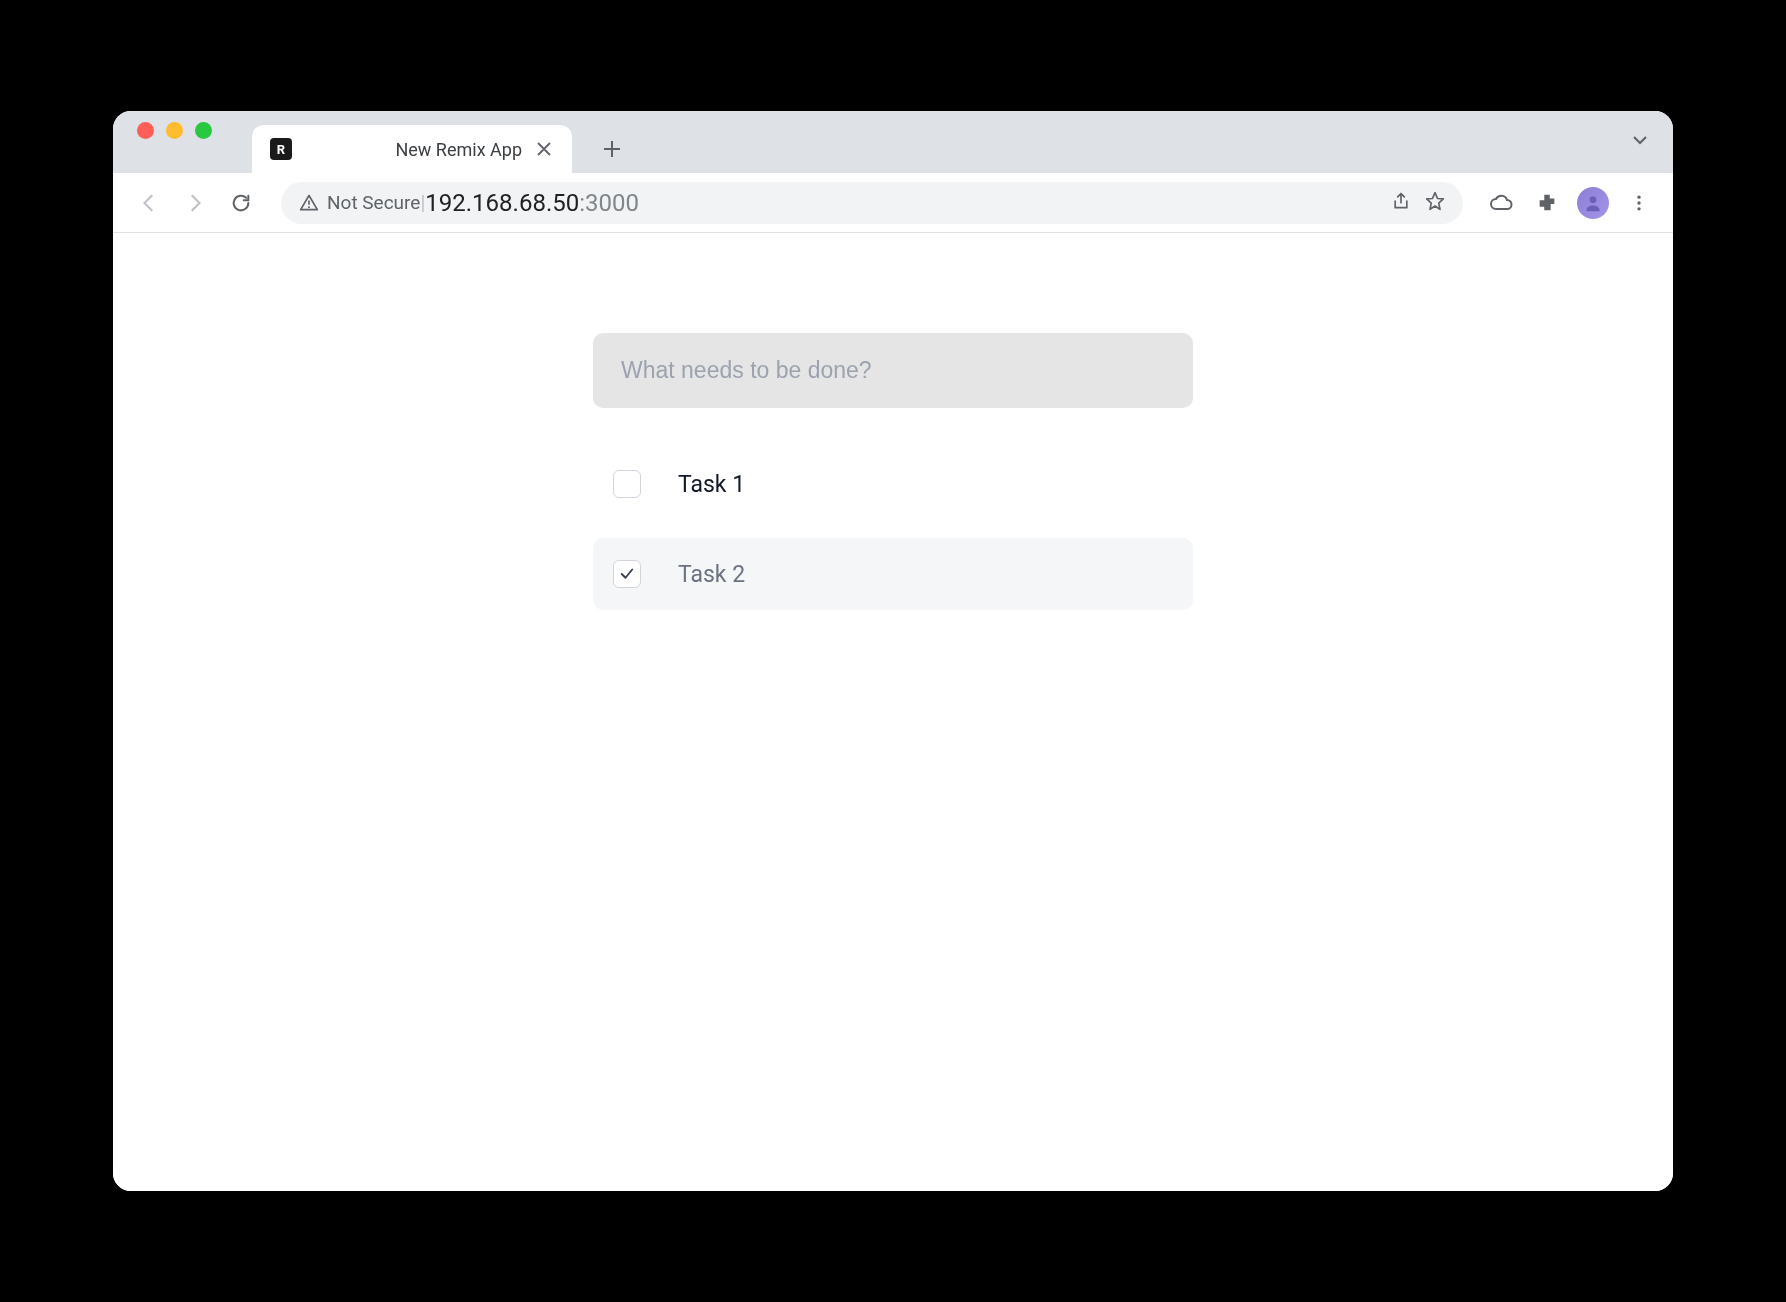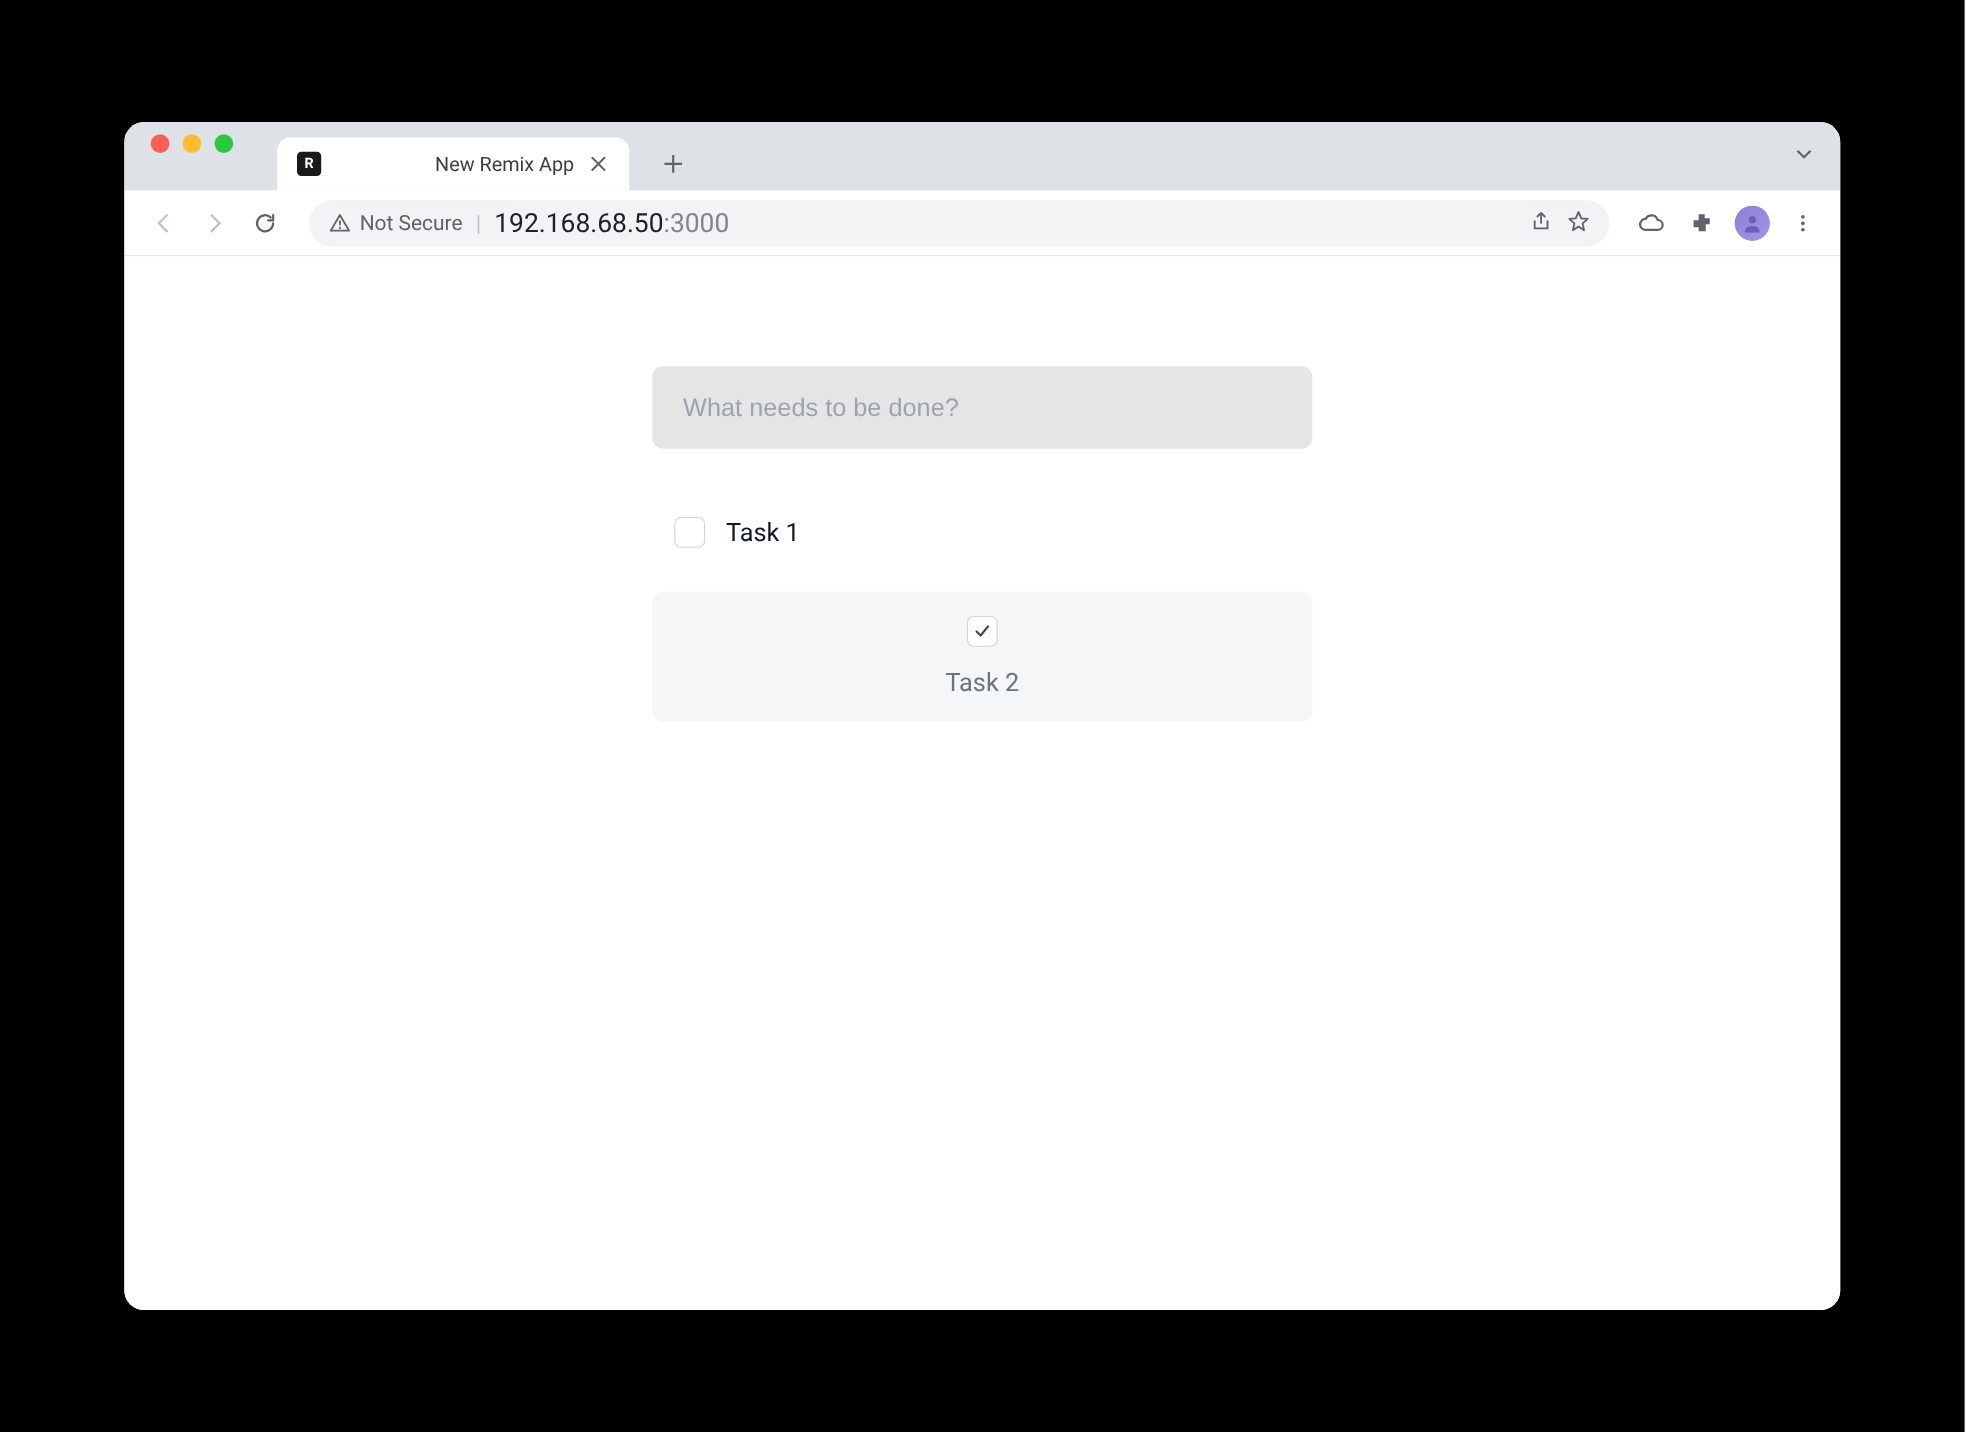--- a/index.html
+++ b/index.html
@@ -133,21 +133,20 @@
     }
     .address-bar {
       flex: 1;
       height: 42px;
       background: #f1f3f4;
       border-radius: 21px;
       display: flex;
       align-items: center;
       padding: 0 18px;
       margin: 0 12px;
-      gap: 12px;
     }
     .security-warn {
       display: flex;
       align-items: center;
       gap: 8px;
       color: #5f6368;
       font-size: 19px;
     }
     .security-divider {
       color: #bdc1c6;
@@ -213,28 +212,27 @@
     }
     .todo-input::placeholder {
       color: #9ca3af;
     }
     .todo-list {
       margin-top: 40px;
     }
     .todo-item {
       display: flex;
       align-items: center;
-      gap: 19px;
+      gap: 37px;
       padding: 22px 20px;
       border-radius: 10px;
       margin-bottom: 18px;
     }
     .todo-item.completed {
       background: #f5f6f8;
-      flex-direction: column;
     }
     .todo-item.completed .todo-label {
       color: #6b7280;
     }
     .checkbox {
       width: 28px;
       height: 28px;
       border: 1.5px solid #d1d5db;
       border-radius: 6px;
       background: #fff;

